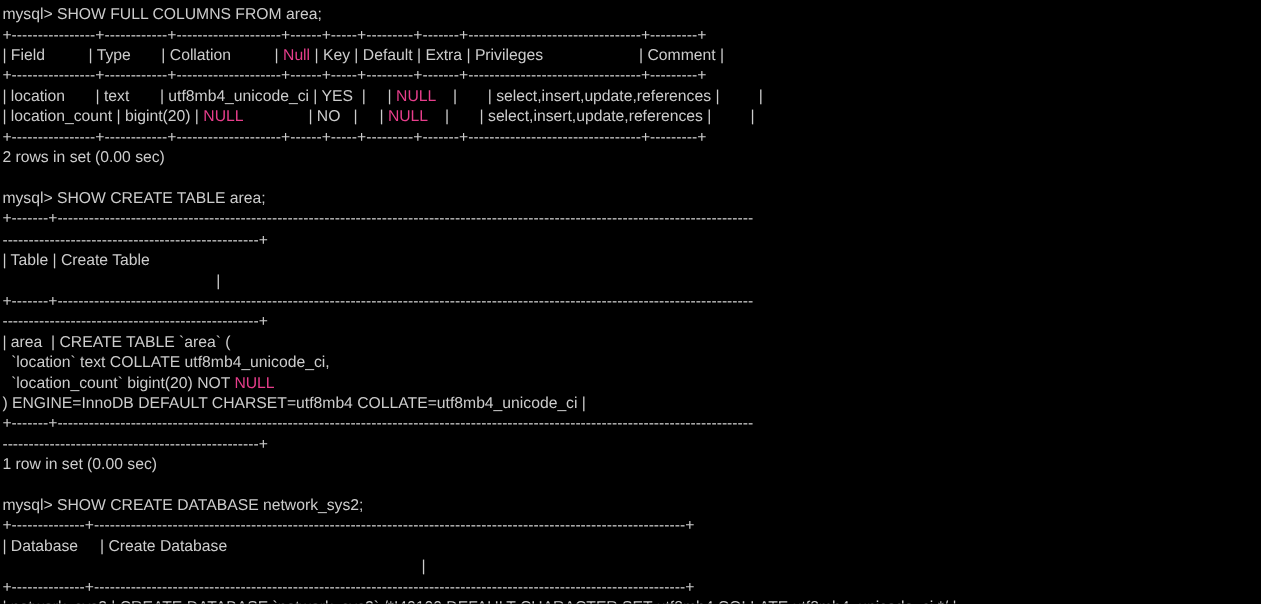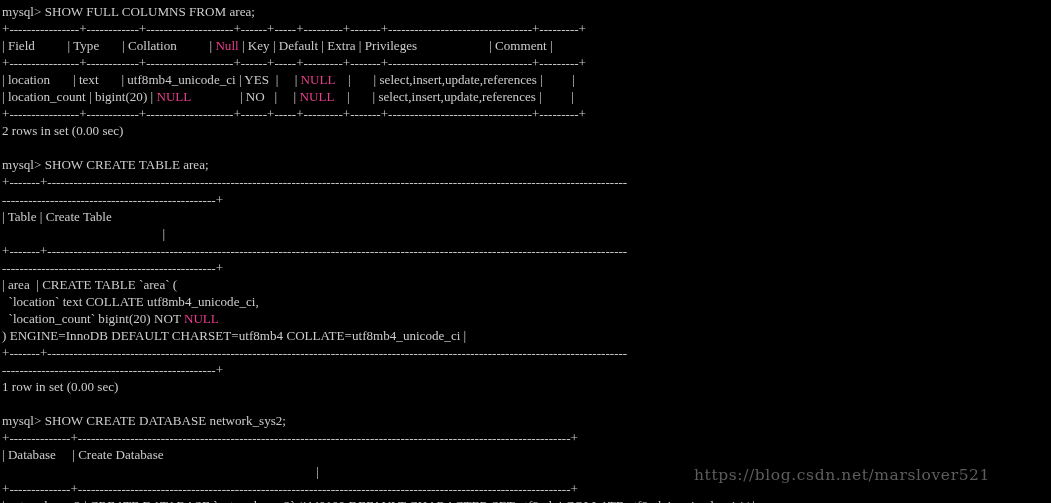--- a/index.html
+++ b/index.html
@@ -29,32 +29,31 @@
     bottom: 0;
     font-size: 13.1px;
     line-height: 17.05px;
     letter-spacing: 0px;
     white-space: pre;
     color: #cccccc;
   }
   .line {
     height: 17.05px;
     white-space: pre;
-    font-family: Liberation Serif, serif;
+    font-family: Liberation Sans, sans-serif;
   }
   #watermark {
     position: absolute;
     left: 694px;
     top: 466px;
     font-family: "DejaVu Serif", "Liberation Serif", serif;
     font-size: 15.5px;
     color: #5d5d5d;
     letter-spacing: 0.6px;
     white-space: pre;
   }
 </style>
 </head>
 <body>
 
 <div id="terminal">
   <div class="screen" id="screen"><div class="line">mysql&gt; SHOW FULL COLUMNS FROM area;</div><div class="line">+----------------+------------+--------------------+------+-----+---------+-------+---------------------------------+---------+</div><div class="line"><span>| Field          | Type       | Collation          | </span><span style="color: rgb(232, 62, 140);">Null</span><span> | Key | Default | Extra | Privileges                      | Comment |</span></div><div class="line">+----------------+------------+--------------------+------+-----+---------+-------+---------------------------------+---------+</div><div class="line"><span>| location       | text       | utf8mb4_unicode_ci | YES  |     | </span><span style="color: rgb(232, 62, 140);">NULL</span><span>    |       | select,insert,update,references |         |</span></div><div class="line"><span>| location_count | bigint(20) | </span><span style="color: rgb(232, 62, 140);">NULL</span><span>               | NO   |     | </span><span style="color: rgb(232, 62, 140);">NULL</span><span>    |       | select,insert,update,references |         |</span></div><div class="line">+----------------+------------+--------------------+------+-----+---------+-------+---------------------------------+---------+</div><div class="line">2 rows in set (0.00 sec)</div><div class="line"></div><div class="line">mysql&gt; SHOW CREATE TABLE area;</div><div class="line">+-------+-------------------------------------------------------------------------------------------------------------------------------------</div><div class="line">-------------------------------------------------+</div><div class="line">| Table | Create Table</div><div class="line">                                                 |</div><div class="line">+-------+-------------------------------------------------------------------------------------------------------------------------------------</div><div class="line">-------------------------------------------------+</div><div class="line">| area  | CREATE TABLE `area` (</div><div class="line">  `location` text COLLATE utf8mb4_unicode_ci,</div><div class="line"><span>  `location_count` bigint(20) NOT </span><span style="color: rgb(232, 62, 140);">NULL</span></div><div class="line">) ENGINE=InnoDB DEFAULT CHARSET=utf8mb4 COLLATE=utf8mb4_unicode_ci |</div><div class="line">+-------+-------------------------------------------------------------------------------------------------------------------------------------</div><div class="line">-------------------------------------------------+</div><div class="line">1 row in set (0.00 sec)</div><div class="line"></div><div class="line">mysql&gt; SHOW CREATE DATABASE network_sys2;</div><div class="line">+--------------+-----------------------------------------------------------------------------------------------------------------+</div><div class="line">| Database     | Create Database</div><div class="line">                                                                                                |</div><div class="line">+--------------+-----------------------------------------------------------------------------------------------------------------+</div><div class="line">| network_sys2 | CREATE DATABASE `network_sys2` /*!40100 DEFAULT CHARACTER SET utf8mb4 COLLATE utf8mb4_unicode_ci */ |</div></div>
-  <div id="watermark">https://blog.csdn.net/marslover521</div>
 </div>
 
 </body></html>

